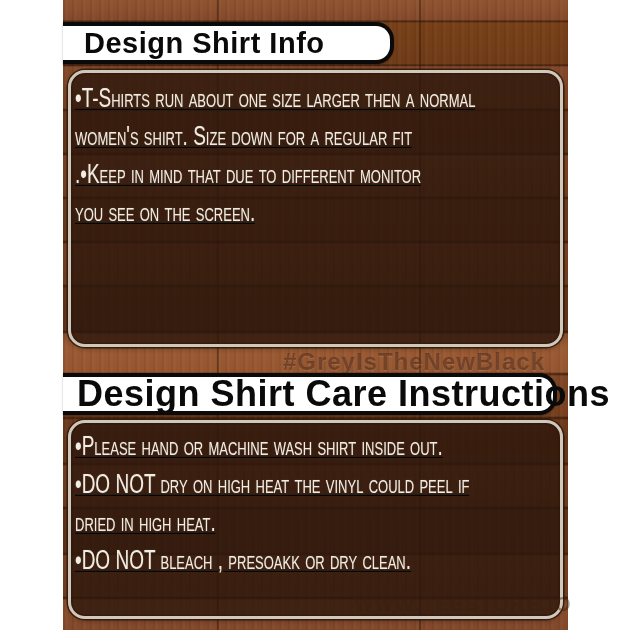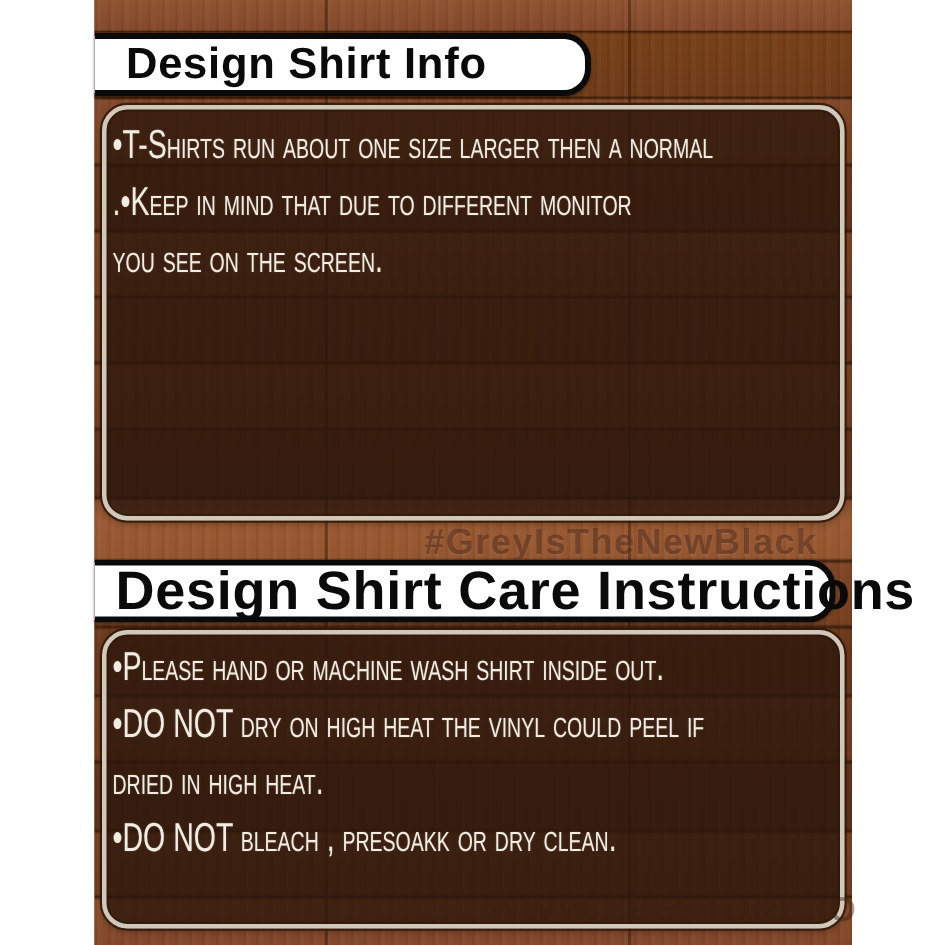--- a/index.html
+++ b/index.html
@@ -36,49 +36,52 @@
   .banner .btxt{font-weight:bold;color:#0a0a0a;white-space:nowrap;letter-spacing:0.5px;}
   .banner-1 .btxt{font-size:29px;padding-left:21px;}
   .banner-2 .btxt{font-size:36px;padding-left:14px;}
   
   .panel{position:absolute;left:5px;width:495px;box-sizing:border-box;
     background:rgba(42,22,11,0.78);
     border:3px solid #cfc8bb;border-radius:17px;overflow:hidden;
     box-shadow:0 0 0 1.5px rgba(46,23,9,0.85), inset 0 0 0 1.5px rgba(46,23,9,0.6), 0 2px 5px rgba(0,0,0,0.3);}
   .panel-1{top:70px;height:277px;}
   .panel-2{top:420px;height:199px;}
-  .panel-text{padding:0 2px 0 4px;}
+  .panel-text{padding:0 2px 0 4px;text-decoration:underline;}
   .panel-1 .panel-text{padding-top:7px;}
   .panel-2 .panel-text{padding-top:5px;}
   .tline{height:38px;display:flex;align-items:center;white-space:nowrap;}
   .tspan{display:inline-block;transform:scale(1,1.42);transform-origin:0 55%;
     font-variant:small-caps;font-variant-caps:small-caps;
     font-size:19px;color:#f2ede3;letter-spacing:0px;
     text-shadow:0 0 1px rgba(255,255,255,0.25);}
   
   .hashtag{position:absolute;left:-23px;top:348px;width:100%;text-align:right;
     font-weight:bold;font-size:24px;letter-spacing:1px;color:rgba(84,40,22,0.6);
     text-shadow:0 1px 1px rgba(255,255,255,0.12);white-space:nowrap;}
-  .site{position:absolute;right:-4px;top:593px;font-weight:bold;font-size:23px;
+  .site{position:absolute;right:-4px;top:593px;font-weight:bold;font-size:20px;
     letter-spacing:1.5px;color:rgba(58,30,15,0.45);white-space:nowrap;z-index:5;}
 </style>
 </head>
 <body>
 
 <div class="stage">
   <div class="wood">
 
     <div class="banner banner-1">
       <span class="btxt">Design Shirt Info</span>
     </div>
 
     <div class="panel panel-1">
       <div class="panel-text">
           <div class="tline">
             <span class="tspan">•T-Shirts run about one size larger then a normal</span>
+          </div>
+          <div class="tline">
+            <span class="tspan">women's shirt. Size down for a regular fit</span>
           </div>
           <div class="tline">
             <span class="tspan">.•Keep in mind that due to different monitor</span>
           </div>
           <div class="tline">
             <span class="tspan">you see on the screen.</span>
           </div>
         </div>
     </div>
 

